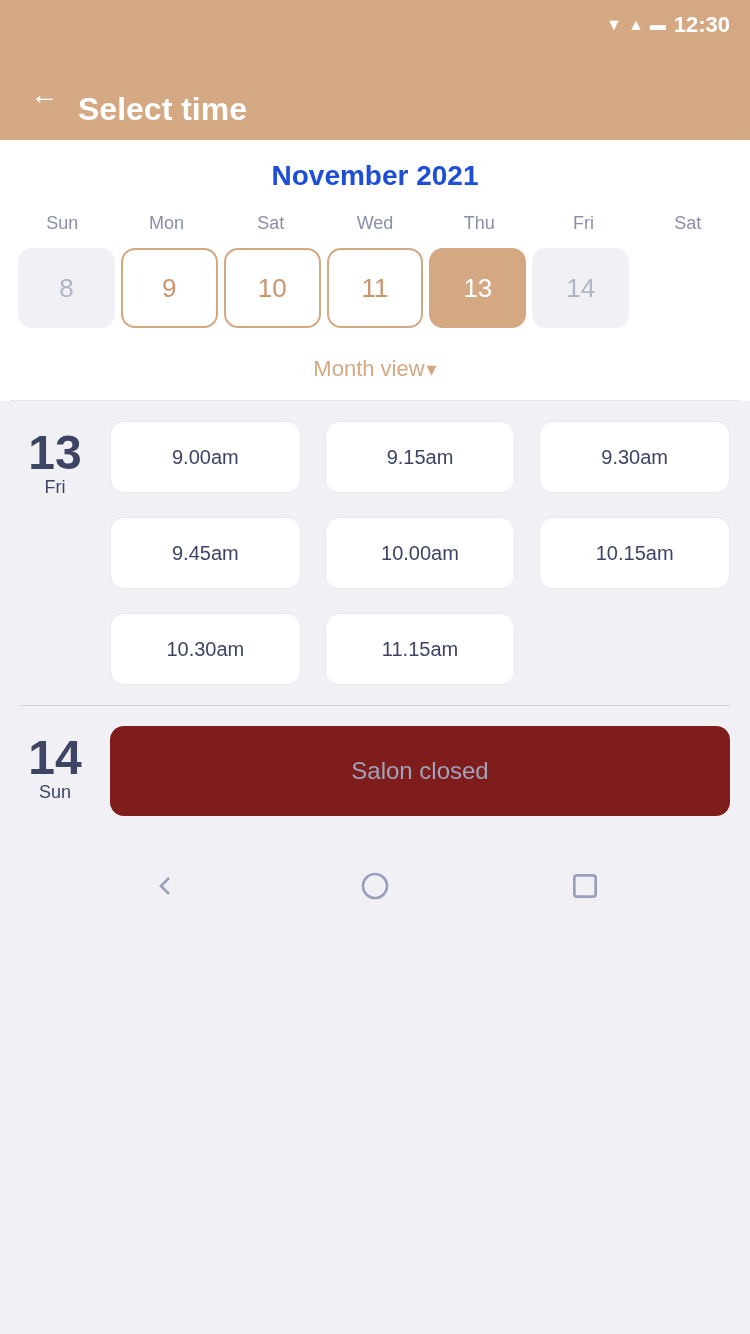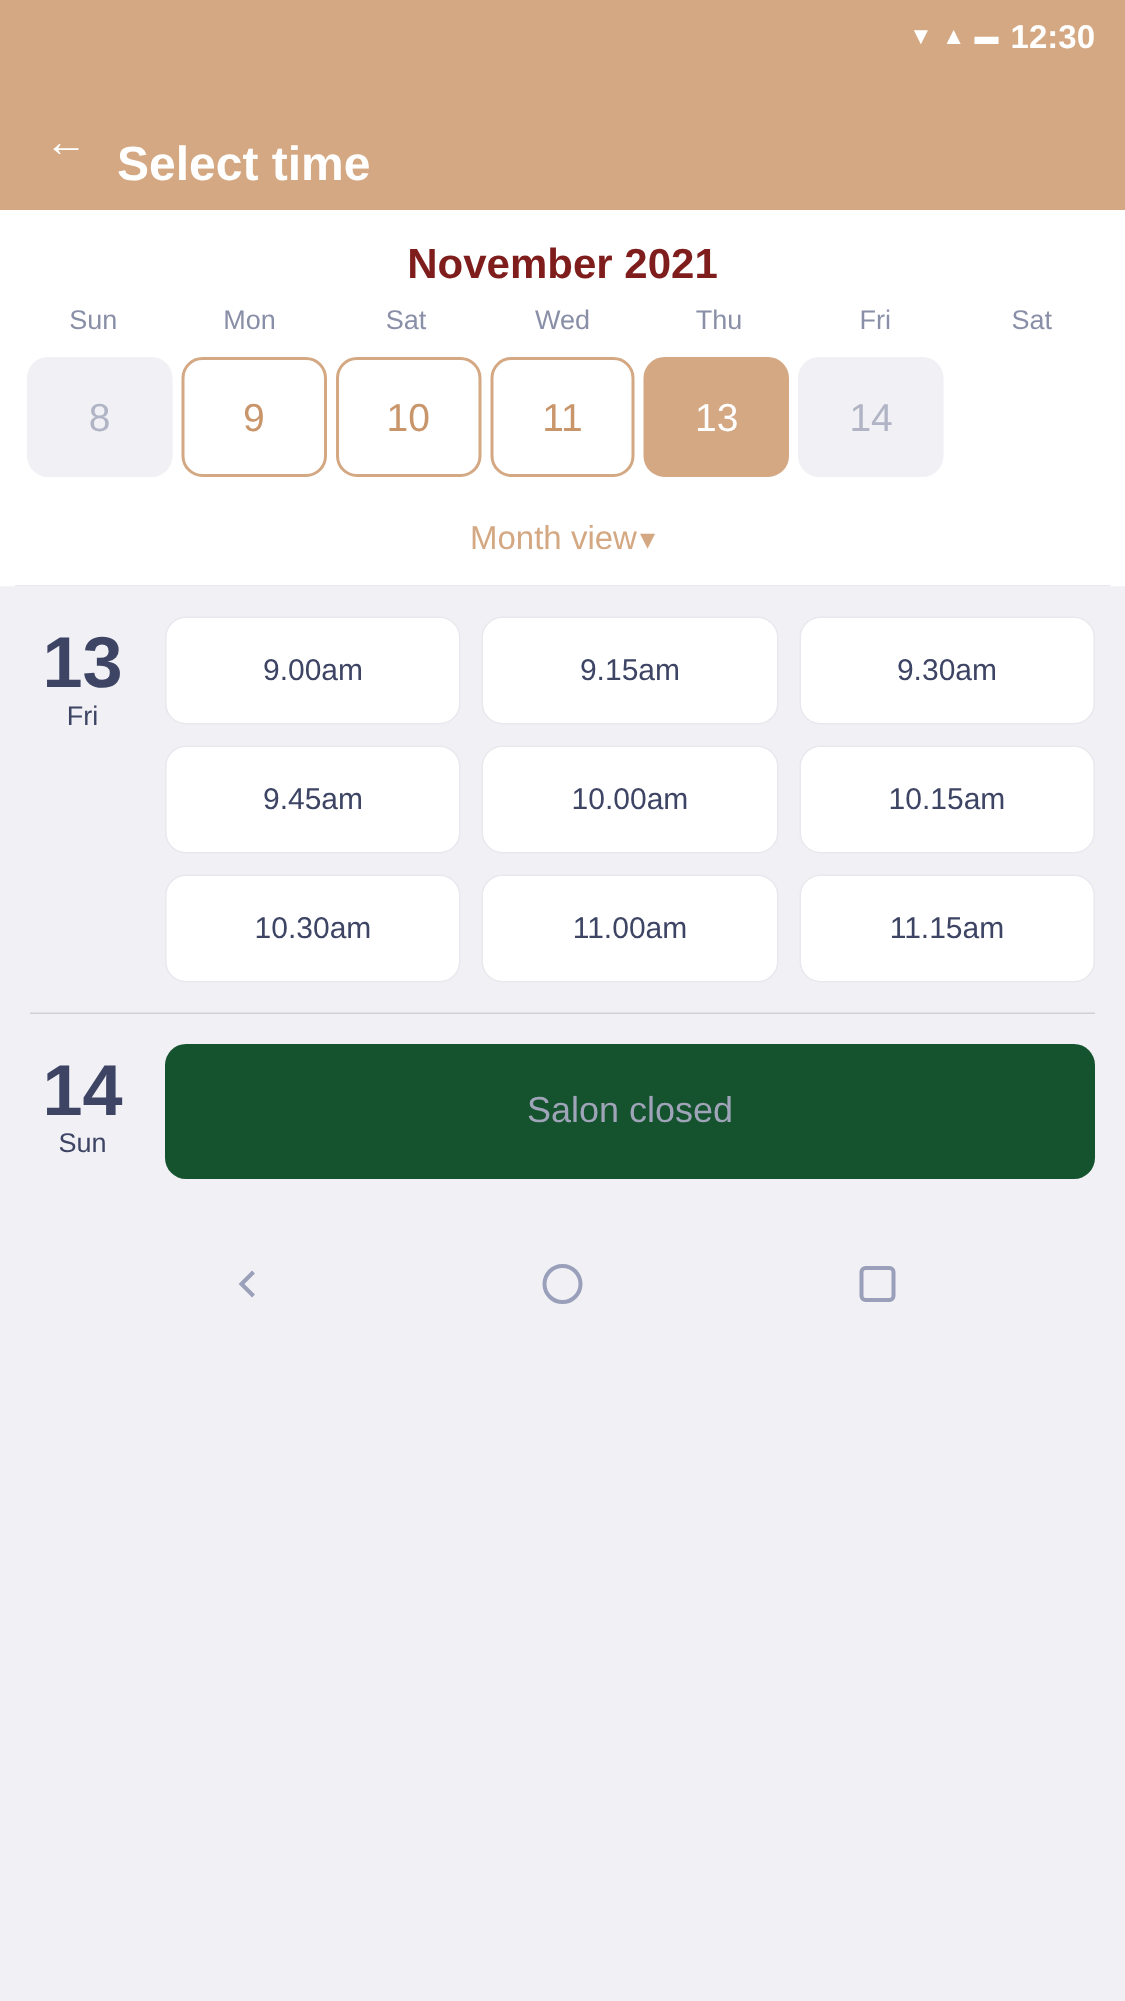--- a/index.html
+++ b/index.html
@@ -61,22 +61,22 @@
 
     
     .calendar-section {
       background: white;
       padding: 20px 10px 0;
     }
     .month-title {
       text-align: center;
       font-size: 28px;
       font-weight: 700;
-      color: #7f1d1d;
-      margin-bottom: 7px;
+      color: #1d4ed8;
+      margin-bottom: 17px;
     }
     .weekday-row {
       display: grid;
       grid-template-columns: repeat(7, 1fr);
       text-align: center;
       margin-bottom: 10px;
     }
     .weekday-label {
       font-size: 18px;
       color: #8a8fa8;
@@ -156,21 +156,21 @@
     }
     .day-name {
       font-size: 18px;
       color: #3d4464;
       font-weight: 400;
     }
     .time-slots-grid {
       flex: 1;
       display: grid;
       grid-template-columns: repeat(3, 1fr);
-      gap: 14px;
+      gap: 24px;
     }
     .time-slot {
       background: white;
       border-radius: 14px;
       height: 72px;
       display: flex;
       align-items: center;
       justify-content: center;
       font-size: 20px;
       color: #3d4464;
@@ -184,21 +184,21 @@
       margin: 10px 0 20px;
     }
 
     .salon-closed-block {
       display: flex;
       gap: 20px;
       margin-bottom: 30px;
     }
     .salon-closed-content {
       flex: 1;
-      background: #14532d;
+      background: #7f1d1d;
       border-radius: 14px;
       height: 90px;
       display: flex;
       align-items: center;
       justify-content: center;
       font-size: 24px;
       color: #a0a4b8;
     }
 
     
@@ -283,21 +283,20 @@
       <span class="day-name">Fri</span>
     </div>
     <div class="time-slots-grid">
       <div class="time-slot">9.00am</div>
       <div class="time-slot">9.15am</div>
       <div class="time-slot">9.30am</div>
       <div class="time-slot">9.45am</div>
       <div class="time-slot">10.00am</div>
       <div class="time-slot">10.15am</div>
       <div class="time-slot">10.30am</div>
-      <div class="time-slot">11.00am</div>
       <div class="time-slot">11.15am</div>
     </div>
   </div>
 
   <div class="divider"></div>
 
   <div class="salon-closed-block">
     <div class="day-label">
       <span class="day-number">14</span>
       <span class="day-name">Sun</span>

